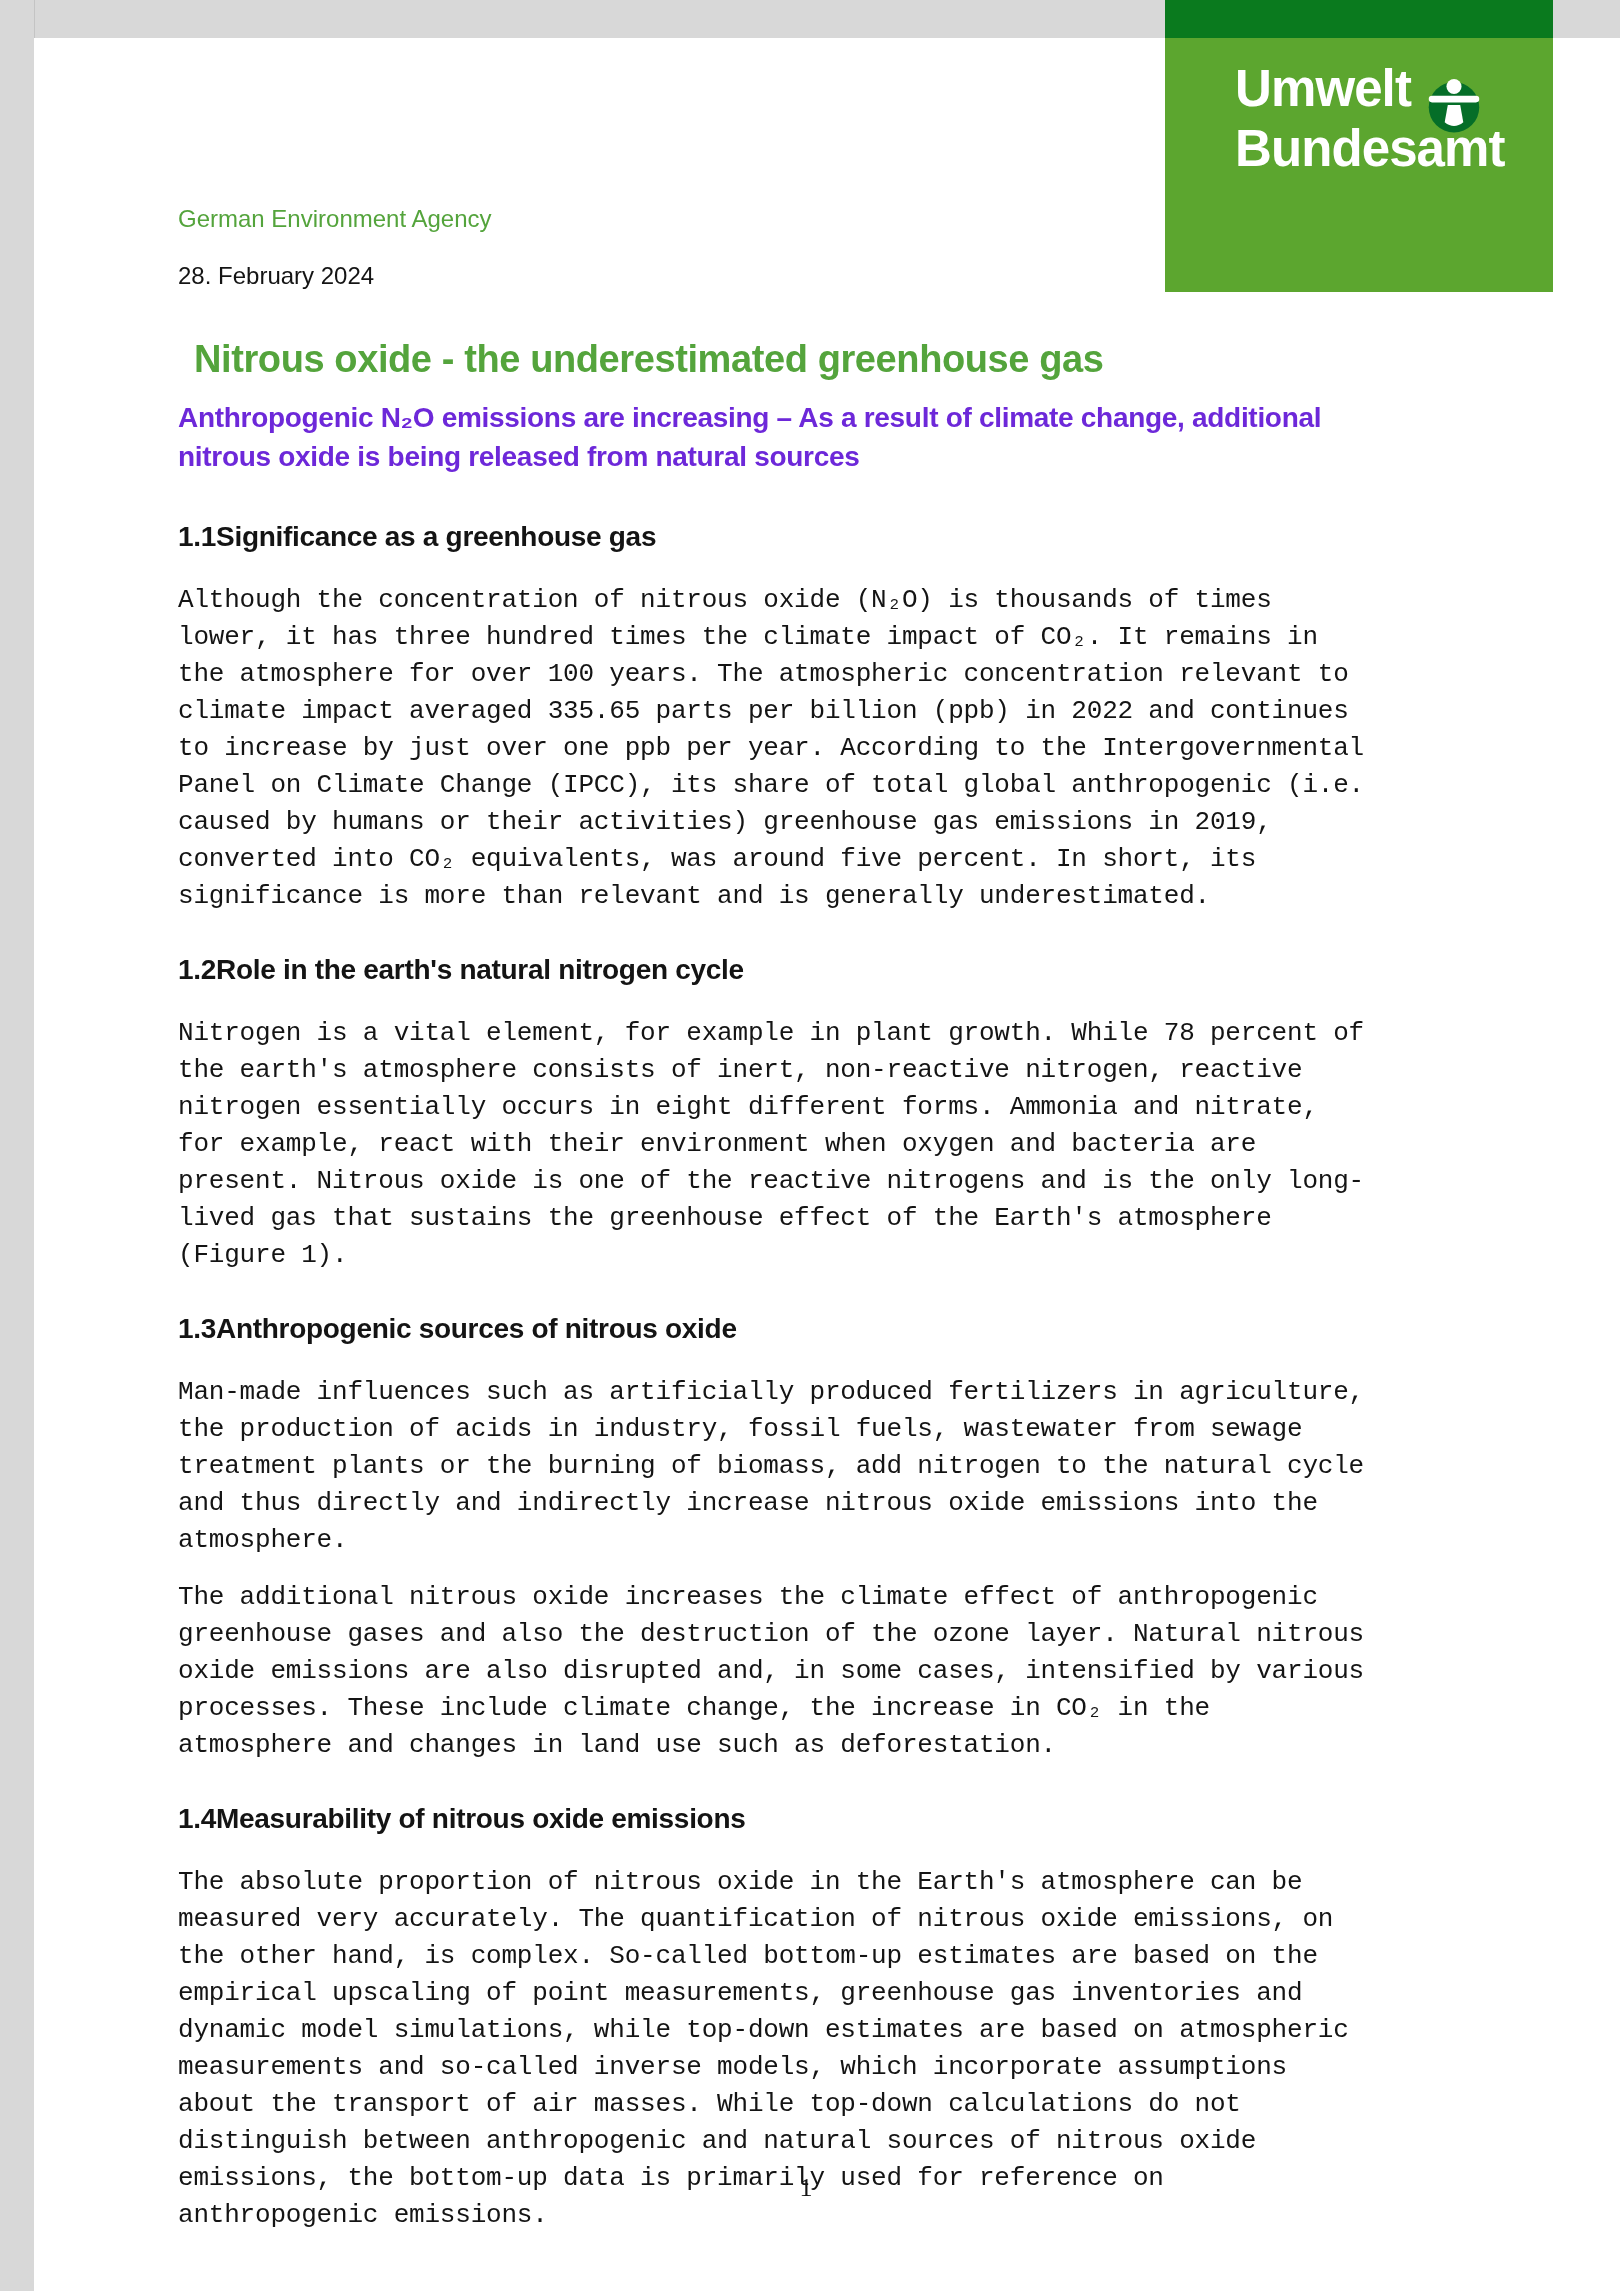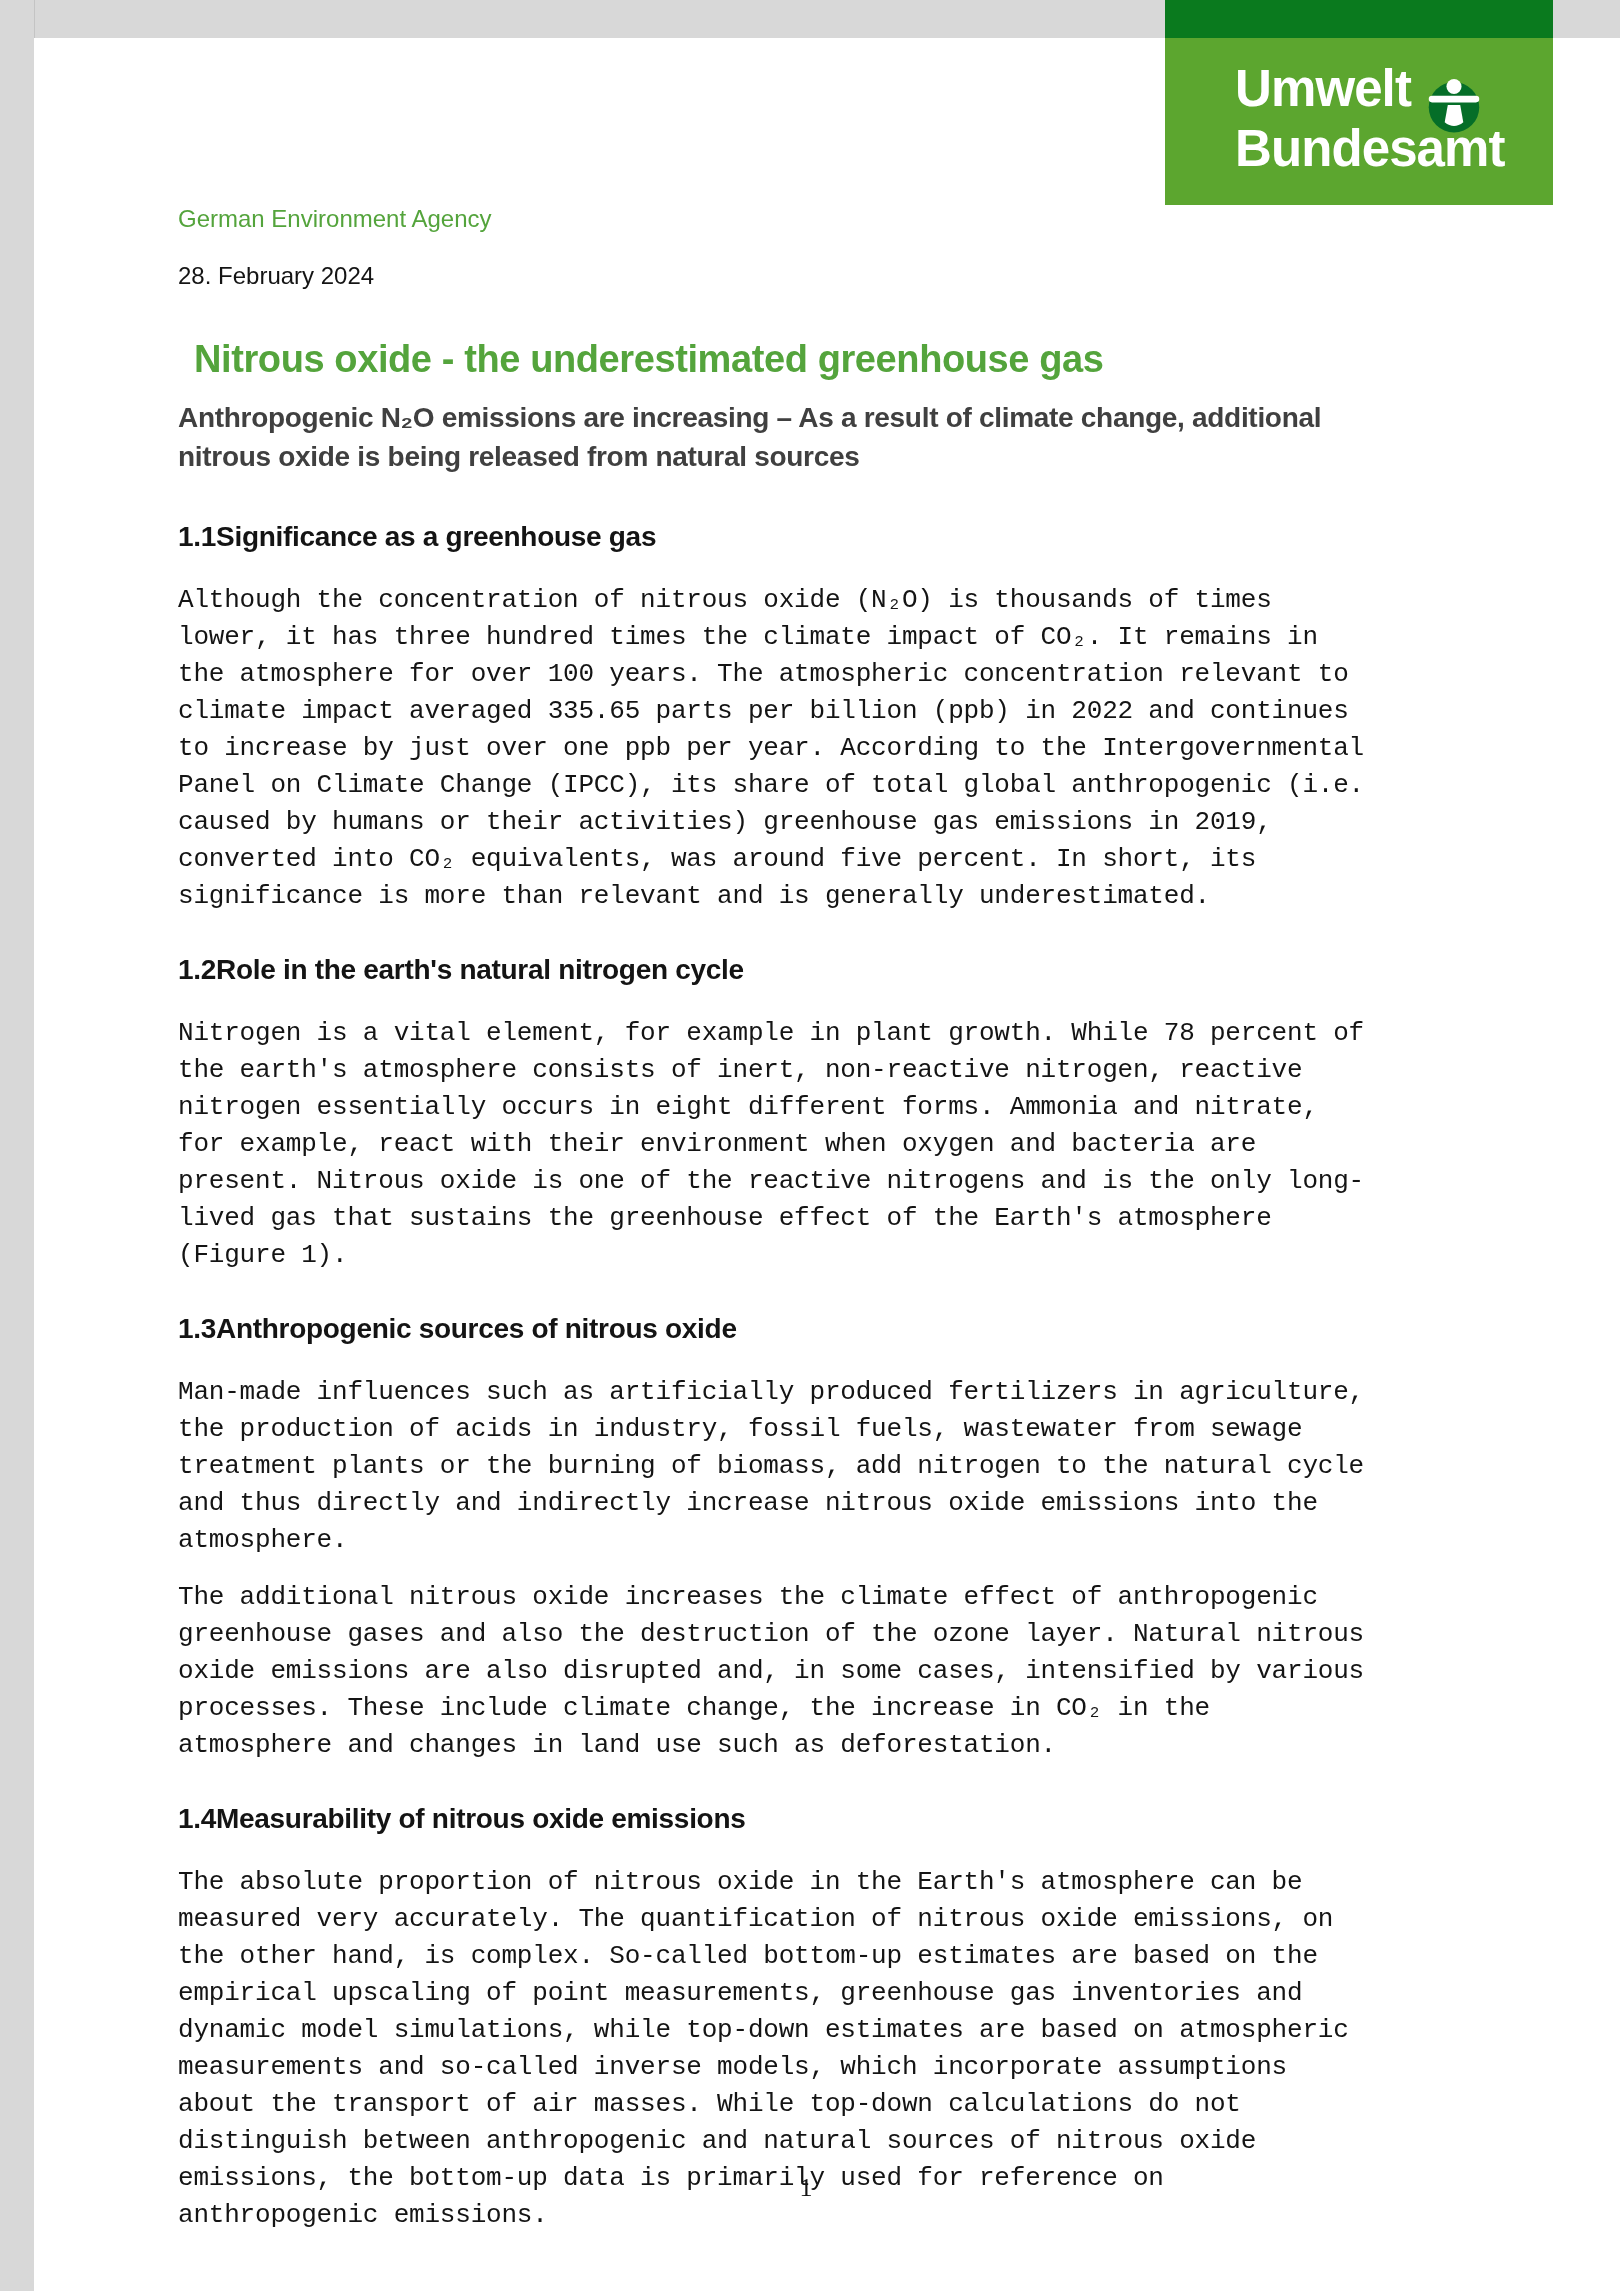--- a/index.html
+++ b/index.html
@@ -14,41 +14,41 @@
   .page{position:absolute;left:34px;top:38px;width:1587px;height:2254px;background:#ffffff;
         padding:166px 8px 0 144px;box-sizing:border-box;}
 
   
   .agency{font-size:24px;line-height:30px;color:#54a43c;margin:0 0 27px 0;}
   .date{font-size:24px;line-height:30px;color:#141414;margin:0 0 46px 0;}
 
   
   .doc-title{font-size:38px;line-height:45px;font-weight:bold;color:#54a43c;
              letter-spacing:-0.4px;margin:0 0 16px 16px;}
-  .subtitle{font-size:28px;line-height:39px;font-weight:bold;color:#404040;
+  .subtitle{font-size:28px;line-height:39px;font-weight:bold;color:#6d28d9;
             letter-spacing:-0.3px;max-width:1150px;margin:0 0 43px 0;}
   .chapter{font-size:36px;line-height:46px;font-weight:bold;color:#54a43c;
            letter-spacing:-0.4px;margin:0 0 43px 0;}
   .chapter .num{display:inline-block;min-width:23px;}
   .sec-h2{font-size:28px;line-height:36px;font-weight:bold;color:#141414;
           letter-spacing:-0.3px;margin:37px 0 27px 0;}
   .sec-h2.first{margin-top:0;}
   .sec-h2 .num2{display:inline-block;min-width:34px;}
 
   
   .body-p{font-family:Liberation Mono, monospace;
           font-size:26px;line-height:37px;color:#141414;letter-spacing:-0.2px;
           max-width:1199px;margin:0 0 19.6px 0;}
 
   
   .page-number{position:absolute;left:806px;top:2173px;transform:translateX(-50%);
                font-family:"Liberation Serif","DejaVu Serif",serif;font-size:26px;color:#141414;}
 
   
-  .logo{position:absolute;left:1165px;top:0;width:388px;height:205px;background:#5ca62f;}
+  .logo{position:absolute;left:1165px;top:0;width:388px;height:292px;background:#5ca62f;}
   .logo-bar{position:absolute;left:0;top:0;width:388px;height:38px;background:#0a7a1e;}
   .logo-text{position:absolute;left:70px;top:59px;color:#ffffff;font-weight:bold;
              font-size:51px;line-height:60px;letter-spacing:-0.9px;white-space:nowrap;}
   .figure-icon{position:absolute;left:258px;top:78px;width:62px;height:55px;}
 </style>
 </head>
 <body>
 
 <div class="band-top"></div>
 <div class="band-left"></div>

